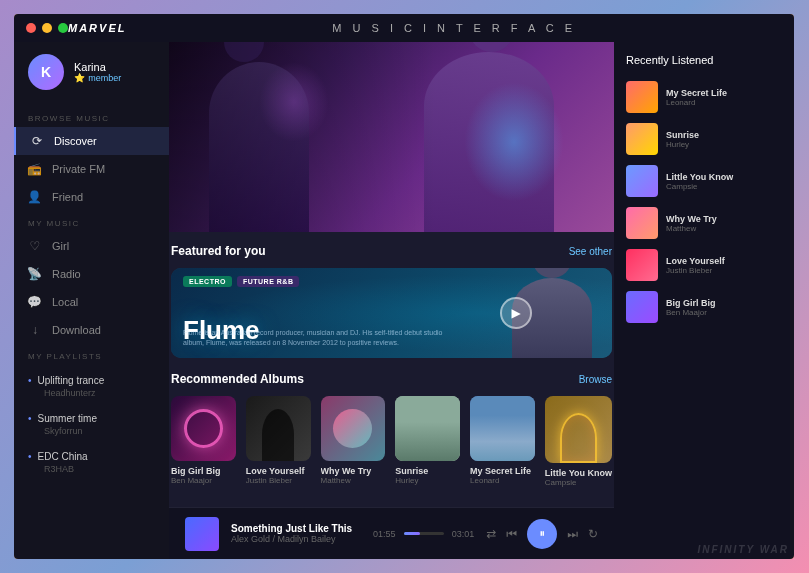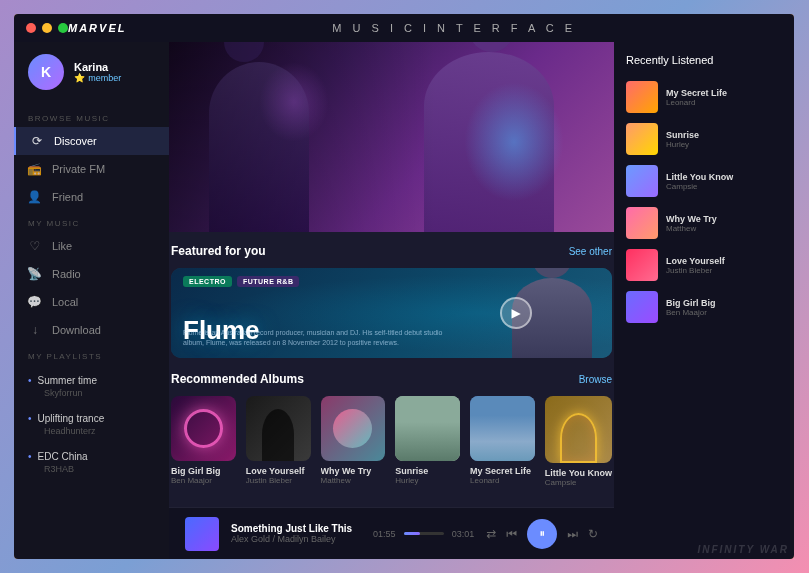--- a/index.html
+++ b/index.html
@@ -83,21 +83,21 @@
       justify-content: center;
       font-size: 14px;
       color: #fff;
       font-weight: bold;
       overflow: hidden;
       flex-shrink: 0;
     }
     .user-info .user-name {
       font-size: 11px;
       color: #fff;
-      font-weight: 700;
+      font-weight: 400;
     }
     .user-badge {
       font-size: 9px;
       color: #6bc5ff;
       display: flex;
       align-items: center;
       gap: 3px;
     }
     .sidebar-section-label {
       font-size: 8px;
@@ -535,44 +535,44 @@
       </div>
       <div class="sidebar-item">
         <span class="sidebar-icon">👤</span>
         <span>Friend</span>
       </div>
 
       <div class="sidebar-section-label">MY MUSIC</div>
 
       <div class="sidebar-item">
         <span class="sidebar-icon">♡</span>
-        <span>Like</span>
+        <span>Girl</span>
       </div>
       <div class="sidebar-item">
         <span class="sidebar-icon">📡</span>
         <span>Radio</span>
       </div>
       <div class="sidebar-item">
         <span class="sidebar-icon">💬</span>
         <span>Local</span>
       </div>
       <div class="sidebar-item">
         <span class="sidebar-icon">↓</span>
         <span>Download</span>
       </div>
 
       <div class="sidebar-section-label">MY PLAYLISTS</div>
 
       <div class="playlist-item">
+        <div><span class="playlist-dot">•</span><span class="playlist-name">Uplifting trance</span></div>
+        <div class="playlist-sub">Headhunterz</div>
+      </div>
+      <div class="playlist-item">
         <div><span class="playlist-dot">•</span><span class="playlist-name">Summer time</span></div>
         <div class="playlist-sub">Skyforrun</div>
-      </div>
-      <div class="playlist-item">
-        <div><span class="playlist-dot">•</span><span class="playlist-name">Uplifting trance</span></div>
-        <div class="playlist-sub">Headhunterz</div>
       </div>
       <div class="playlist-item">
         <div><span class="playlist-dot">•</span><span class="playlist-name">EDC China</span></div>
         <div class="playlist-sub">R3HAB</div>
       </div>
     </div>
 
     <div class="content">
 
       <div class="hero">

